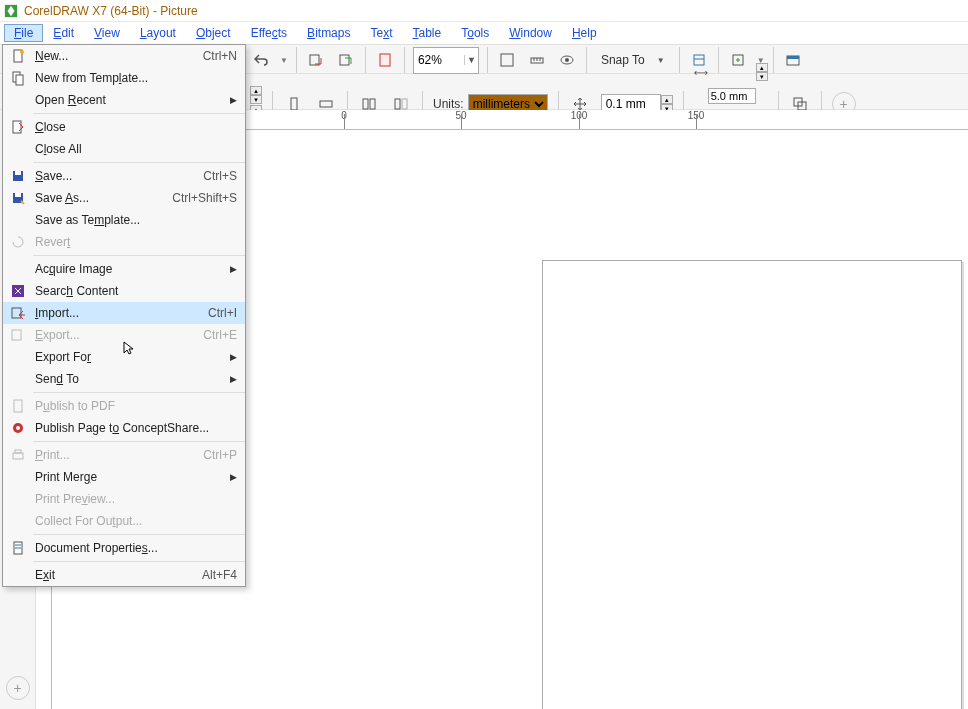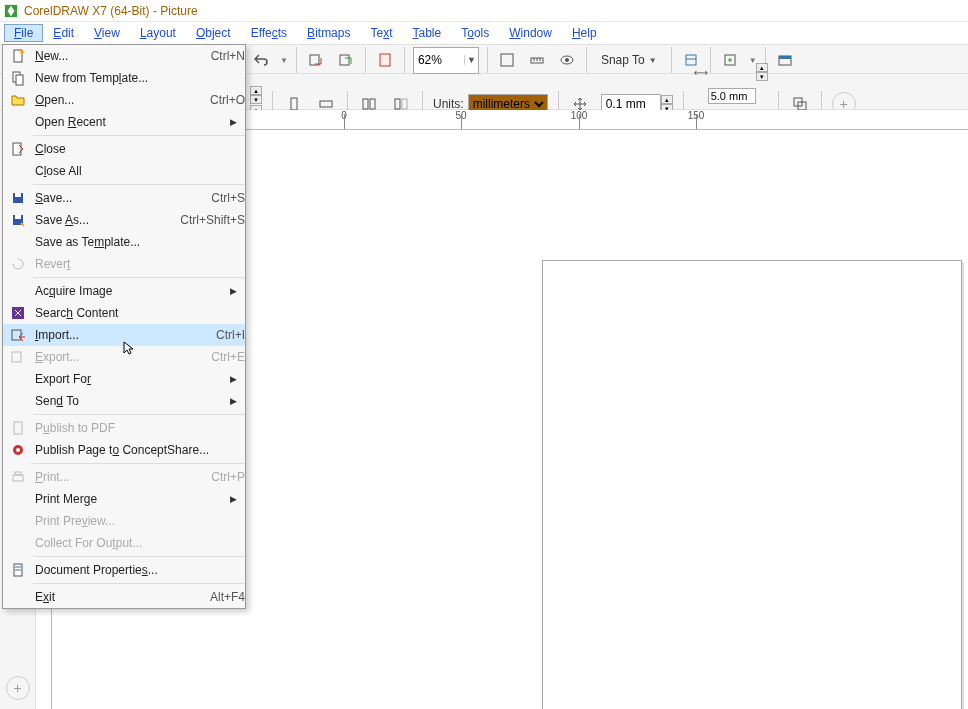--- a/index.html
+++ b/index.html
@@ -14,21 +14,21 @@
 .menubar .mitem { padding: 2px 10px; color: #1d4ed8; cursor: default; }
 .menubar .mitem.open { background: #cde8ff; border: 1px solid #7da2ce; padding: 1px 9px; }
 .menubar .mitem .ul { text-decoration: underline; }
 
 .toolbar1 { height: 30px; background: #f5f5f5; border-top: 1px solid #e0e0e0; border-bottom: 1px solid #e0e0e0; position: relative; }
 .tb-right { position: absolute; left: 250px; top: 0; height: 30px; display: flex; align-items: center; gap: 8px; }
 .tbbtn { width: 22px; height: 22px; display:flex; align-items:center; justify-content:center; color:#555; }
 .zoomsel { display:flex; align-items:center; border:1px solid #aaa; background:#fff; height:27px;justify-content:flex-end; }
 .zoomsel input { border:none; width:50px; padding:0 4px; font-size:12px; height:18px; outline:none; }
 .zoomsel .dd { width:14px; text-align:center; border-left:1px solid #ccc; font-size:9px; color:#555;}
-.snap { display:flex; align-items:center; gap:4px; padding:0 6px; color:#333;justify-content:center;}
+.snap { display:flex; align-items:center; gap:12px; padding:0 6px; color:#333;justify-content:center;}
 .snap .dd { font-size:8px; color:#555;}
 
 .toolbar2 { height: 36px; background: #f5f5f5; border-bottom: 1px solid #e0e0e0; position: relative; display:flex; align-items:center;}
 .tb2-right { position:absolute; left:250px; top:12px; height:36px; display:flex; align-items:center; gap:10px;}
 .spinbox { display:flex; align-items:center; }
 .spinbox input { border:1px solid #aaa; width:60px; height:20px; padding:0 4px; font-size:12px; }
 .spinctl { display:flex; flex-direction:column; }
 .spinctl div { width:12px; height:9px; border:1px solid #aaa; background:#eee; font-size:7px; line-height:7px; text-align:center;}
 .units { display:flex; align-items:center; gap:4px; color:#333;}
 .units select { border:1px solid #aaa; height:20px; font-size:12px; background:#a16207;}
@@ -49,21 +49,21 @@
 
 .canvas { position:absolute; left:52px; top:130px; right:0; bottom:0; background:#fff;}
 .page { position:absolute; left:490px; top:130px; width:420px; height:560px; border:1px solid #aaa; box-shadow:2px 2px 0 #ddd; background:#fff;}
 
 
 .dropdown { position:absolute; left:2px; top:44px; width:244px; background:#f7f7f7; border:1px solid #999; box-shadow:3px 3px 6px rgba(0,0,0,0.2); z-index:100;}
 .dsep { height:1px; background:#ddd; margin:2px 0 2px 30px;}
 .ditem { height:22px; display:flex; align-items:center; position:relative; cursor:default;}
 .ditem .iconcol { width:30px; display:flex; align-items:center; justify-content:center; color:#444;}
 .ditem .lbl { flex:1; color:#222; padding-left:2px;}
-.ditem .sc { color:#555; padding-right:0;}
+.ditem .sc { color:#555; padding-right:8px;}
 .ditem .arrow { position:absolute; right:8px; font-size:9px; color:#333;}
 .ditem.disabled .lbl, .ditem.disabled .sc, .ditem.disabled .iconcol { color:#aaa;}
 .ditem.hover { background:#cde8ff;}
 .ditem .ul { text-decoration: underline; }
 
 .cursor { position:absolute; left:122px; top:340px; z-index:200; pointer-events:none;}
 .cursor svg { width:16px; height:16px; }
 
 .plus-circle { width:24px; height:24px; border:1px solid #ccc; border-radius:50%; display:flex; align-items:center; justify-content:center; color:#999; font-size:14px;}
 
@@ -317,29 +317,20 @@
   <div class="ditem">
     <div class="iconcol icon-sm">
         <svg viewBox="0 0 16 16">
           <rect x="3" y="2" width="7" height="10" stroke="#555" fill="#fff"></rect>
           <rect x="6" y="5" width="7" height="10" stroke="#555" fill="#fff"></rect>
         </svg>
       </div>
     <div class="lbl">New from Temp<span class="ul">l</span>ate...</div>
   </div>
   <div class="ditem">
-    <div class="iconcol icon-sm">
-        <svg viewBox="0 0 16 16">
-          <path d="M2 4 L6 4 L7 6 L14 6 L14 13 L2 13 Z" stroke="#a70" fill="#fd5"></path>
-        </svg>
-      </div>
-    <div class="lbl"><span class="ul">O</span>pen...</div>
-      <div class="sc">Ctrl+O</div>
-  </div>
-  <div class="ditem">
     <div class="iconcol"></div>
     <div class="lbl">Open <span class="ul">R</span>ecent</div>
       <div class="arrow">▶</div>
   </div>
   <div class="dsep"></div>
   <div class="ditem">
     <div class="iconcol icon-sm">
         <svg viewBox="0 0 16 16">
           <rect x="3" y="2" width="8" height="12" stroke="#555" fill="#fff"></rect>
           <path d="M9 4 L13 8 L9 12" stroke="#c33" fill="none"></path>

